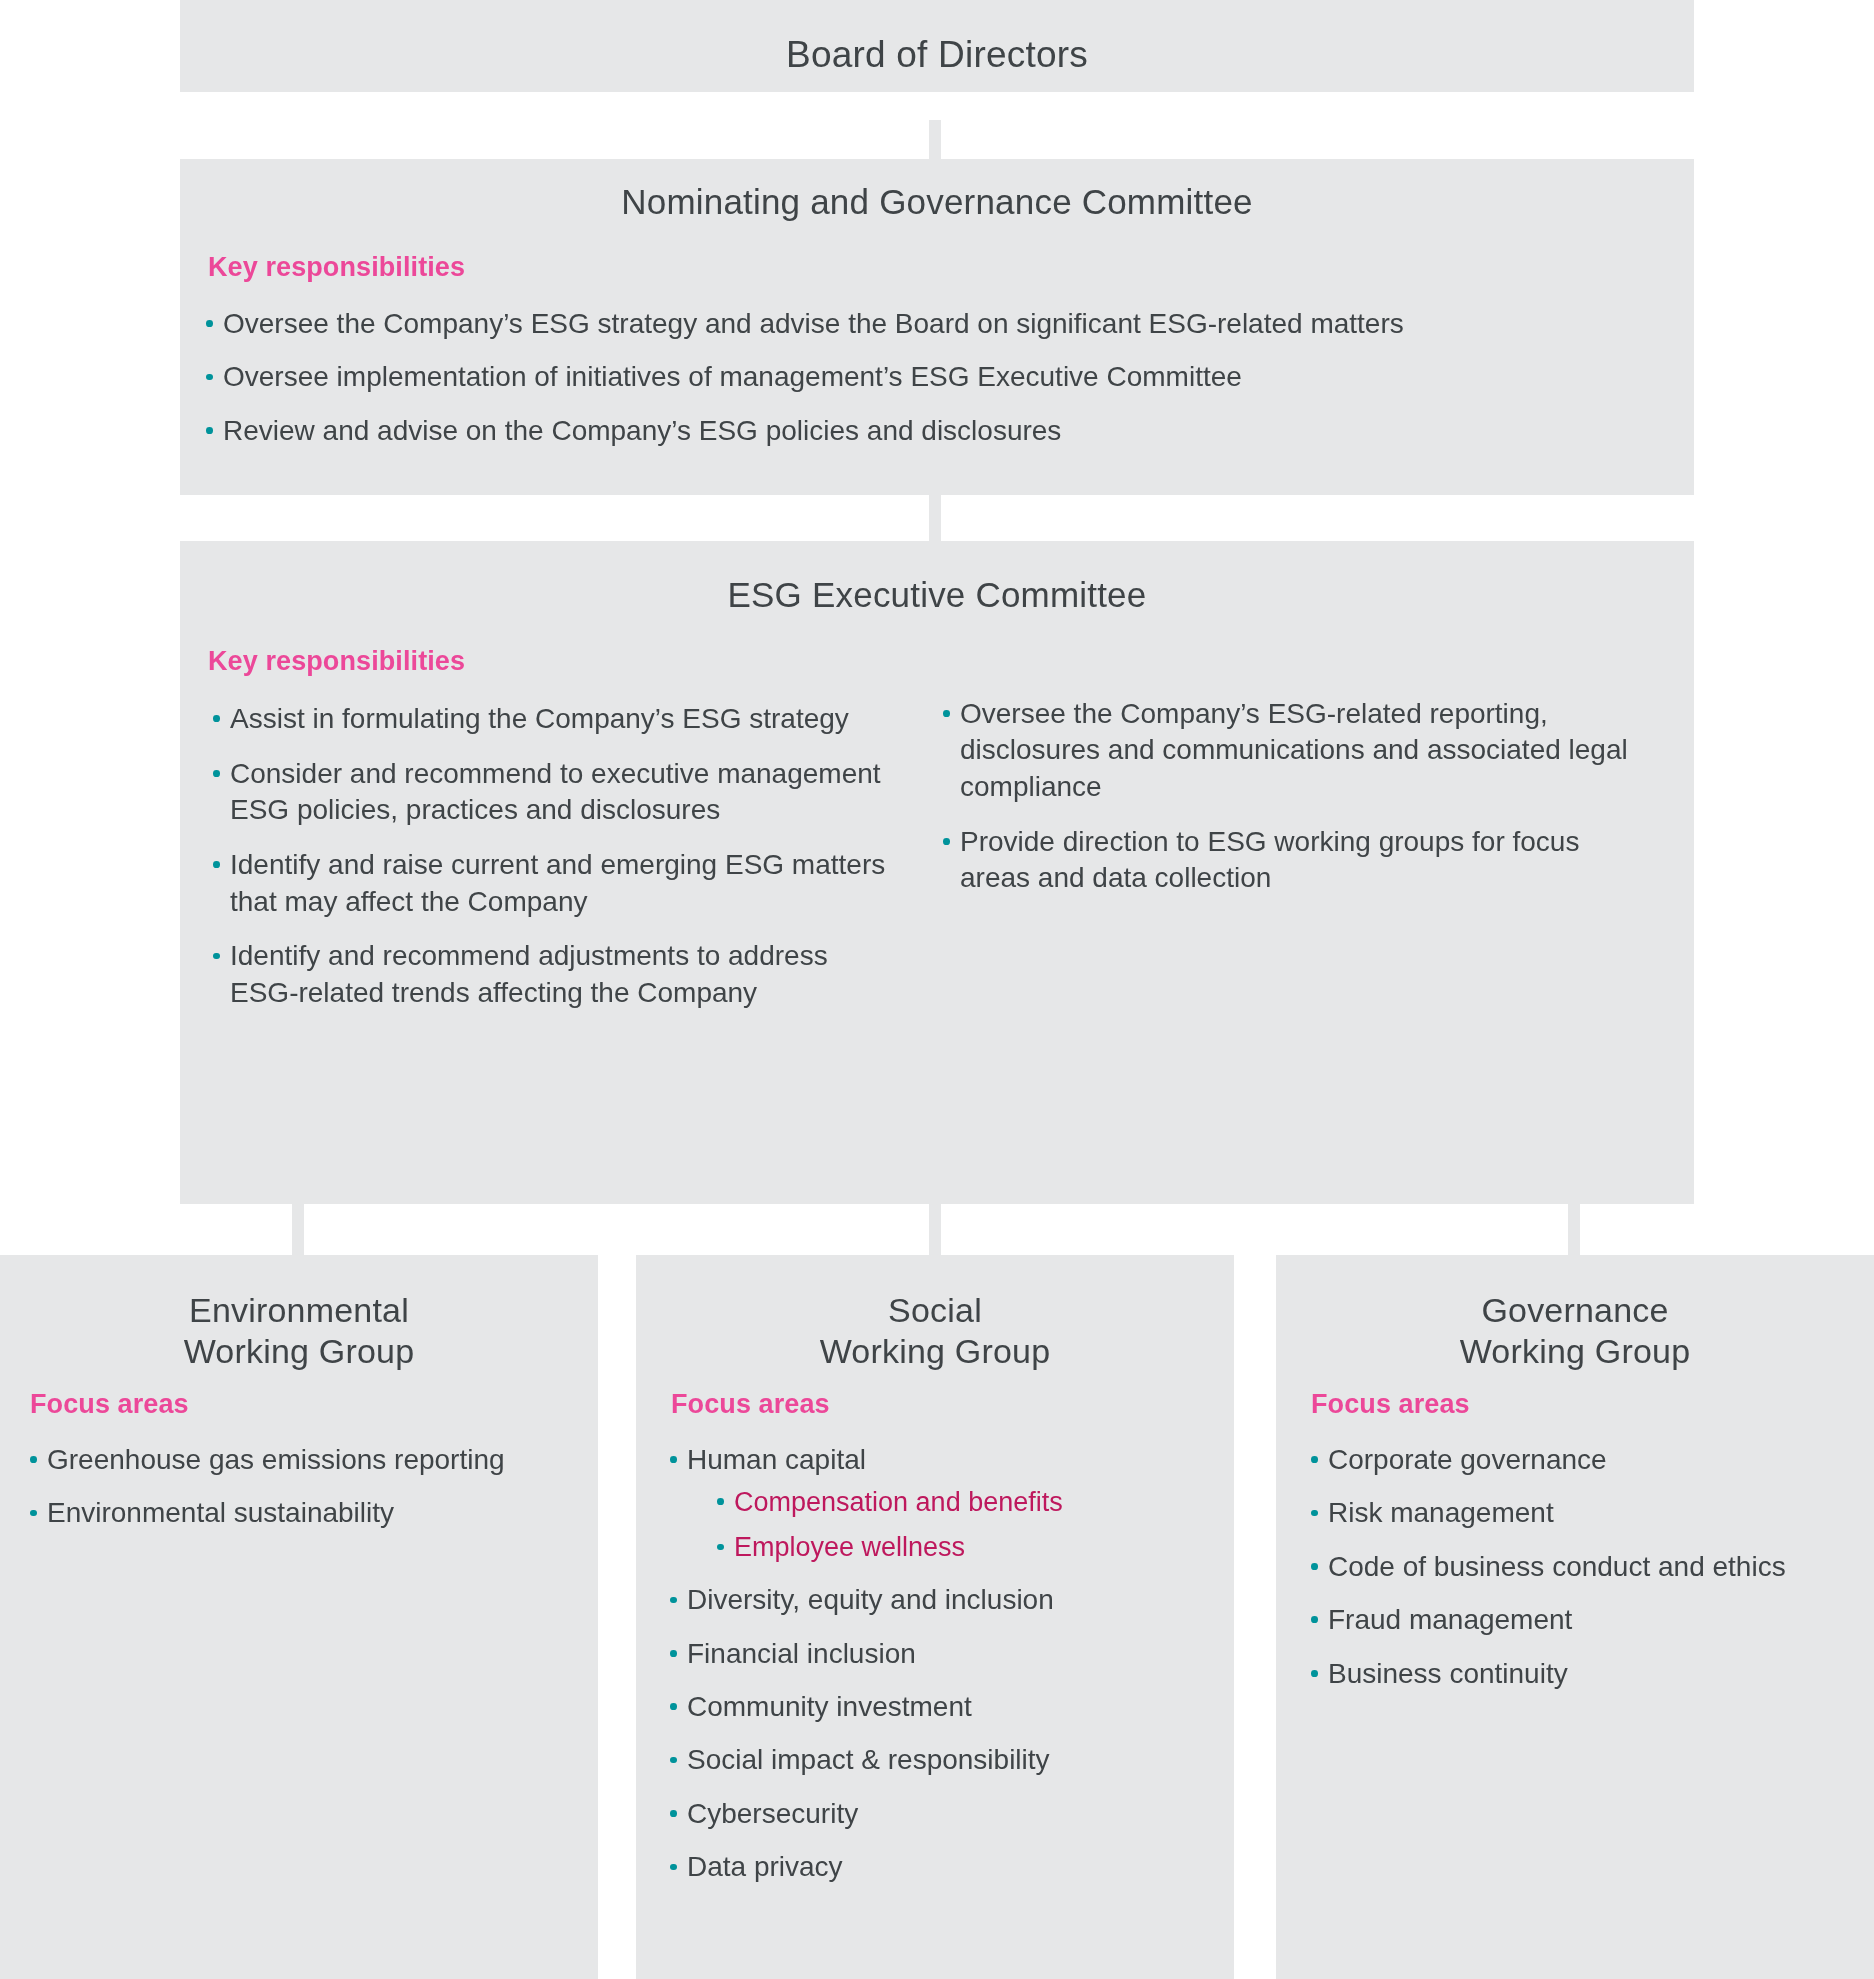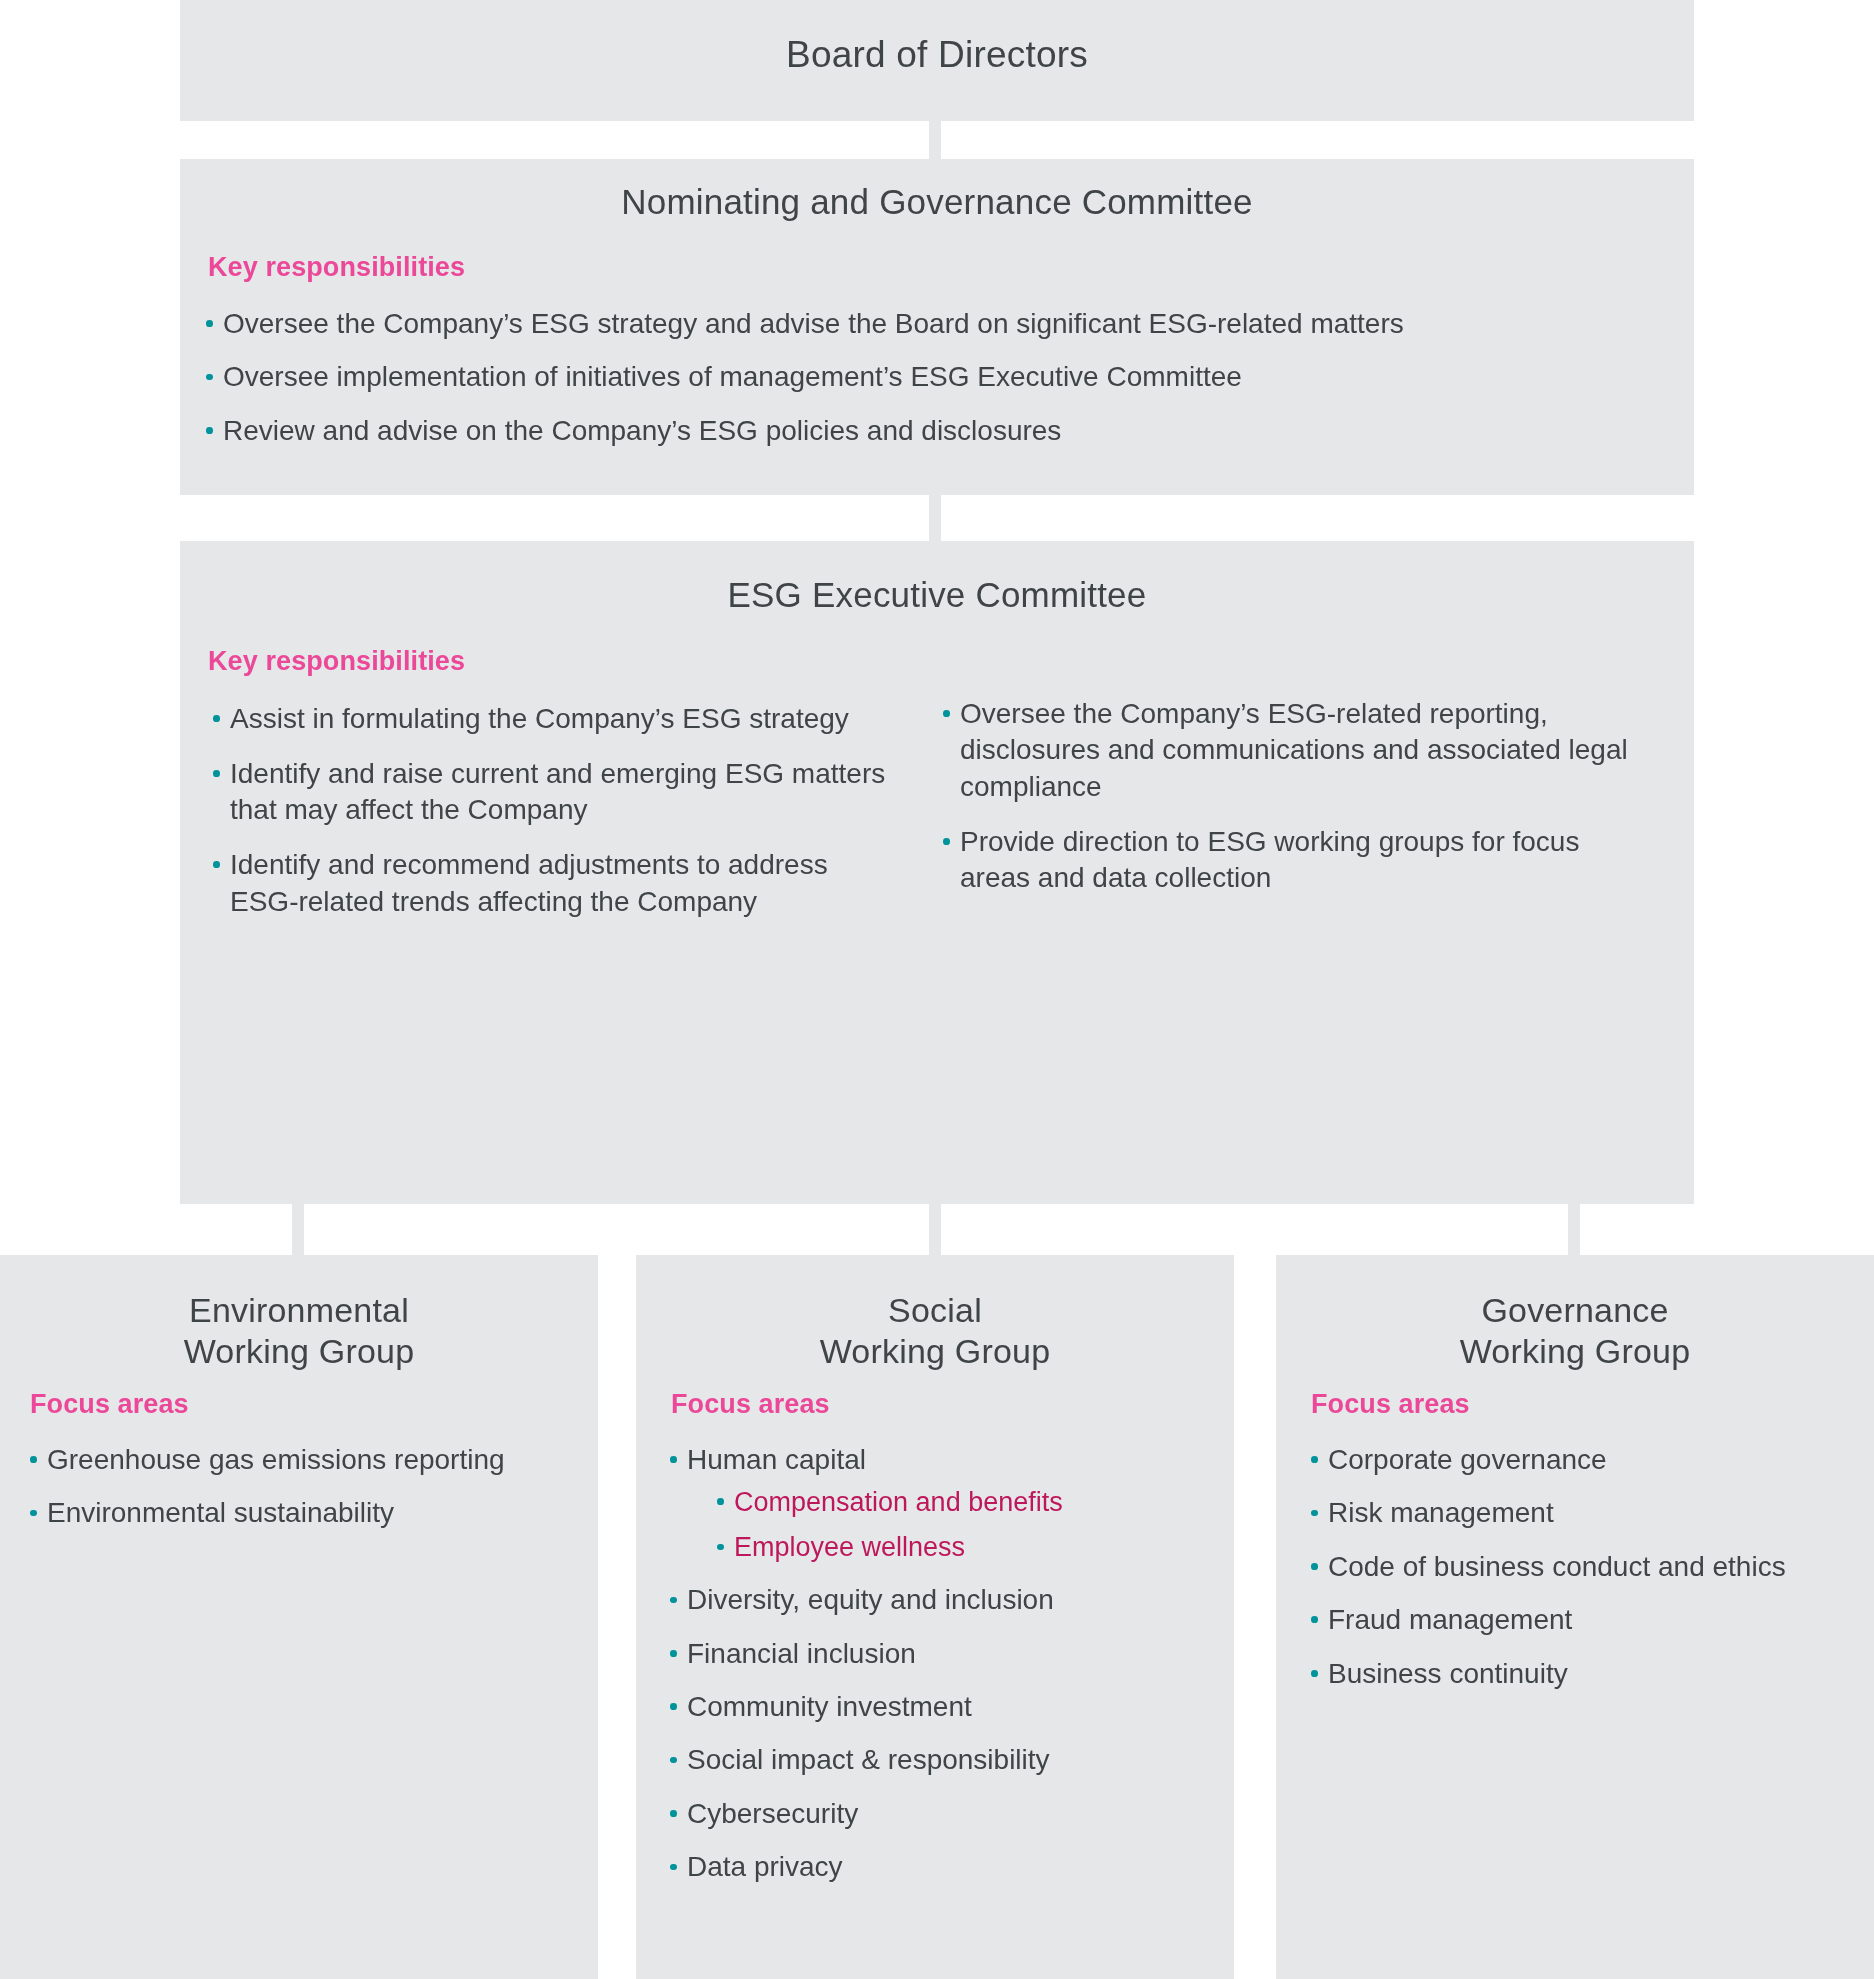--- a/index.html
+++ b/index.html
@@ -88,21 +88,21 @@
     left: 5px;
     top: 13.4px;
     width: 6.7px;
     height: 6.7px;
     border-radius: 50%;
     background: #00939b;
   }
   ul.blist.tight > li { margin-bottom: 18.5px; }
 
   
-  #board-box      { left: 180px;  top: 0px;    width: 1514px; height: 121px; }
+  #board-box      { left: 180px;  top: 0px;    width: 1514px; height: 92px; }
   #board-title    { margin-top: 34px; }
 
   #nomgov-box     { left: 180px;  top: 159px;  width: 1514px; height: 336px; }
   #nomgov-title   { margin-top: 22.7px; }
   #nomgov-label   { position: absolute; left: 208px; top: 252px; }
   #nomgov-list    { position: absolute; left: 201px; top: 306px; width: 1410px; }
 
   #esg-box        { left: 180px;  top: 541px;  width: 1514px; height: 663px; }
   #esg-title      { margin-top: 34px; }
   #esg-label      { position: absolute; left: 208px; top: 646px; }
@@ -153,20 +153,21 @@
     <li>Oversee implementation of initiatives of management’s ESG Executive Committee</li>
     <li>Review and advise on the Company’s ESG policies and disclosures</li>
   </ul>
 
 <div class="box" id="esg-box">
   <div class="box-title title-l2" id="esg-title">ESG Executive Committee</div>
 </div>
 <div class="section-label" id="esg-label">Key responsibilities</div>
 <ul class="blist tight" id="esg-col-left">
     <li>Assist in formulating the Company’s ESG strategy</li>
+    <li>Consider and recommend to executive management ESG policies, practices and disclosures</li>
     <li>Identify and raise current and emerging ESG matters that may affect the Company</li>
     <li>Identify and recommend adjustments to address ESG-related trends affecting the Company</li>
   </ul>
 <ul class="blist tight" id="esg-col-right">
     <li>Oversee the Company’s ESG-related reporting, disclosures and communications and associated legal compliance</li>
     <li>Provide direction to ESG working groups for focus areas and data collection</li>
   </ul>
 
 <div class="box" id="env-box">
   <div class="box-title title-l3" id="env-title">

